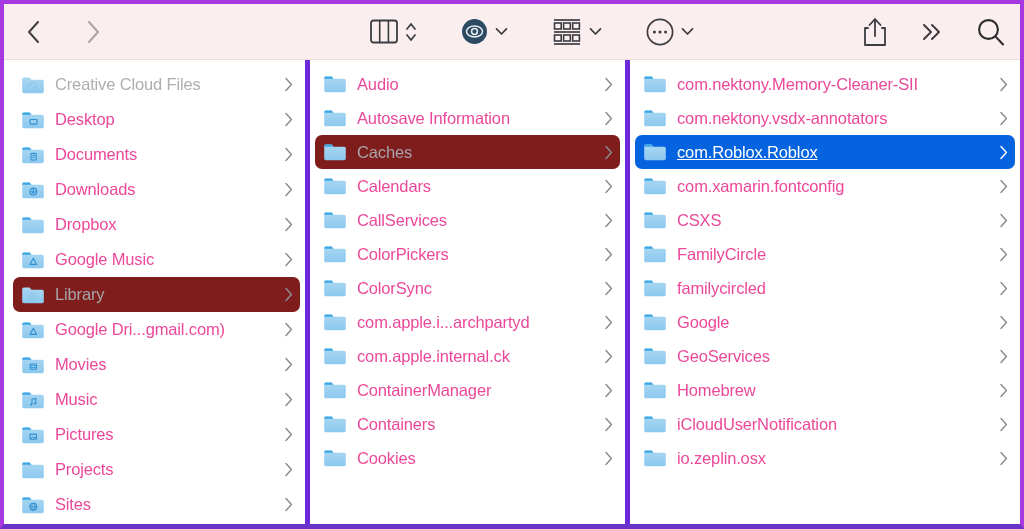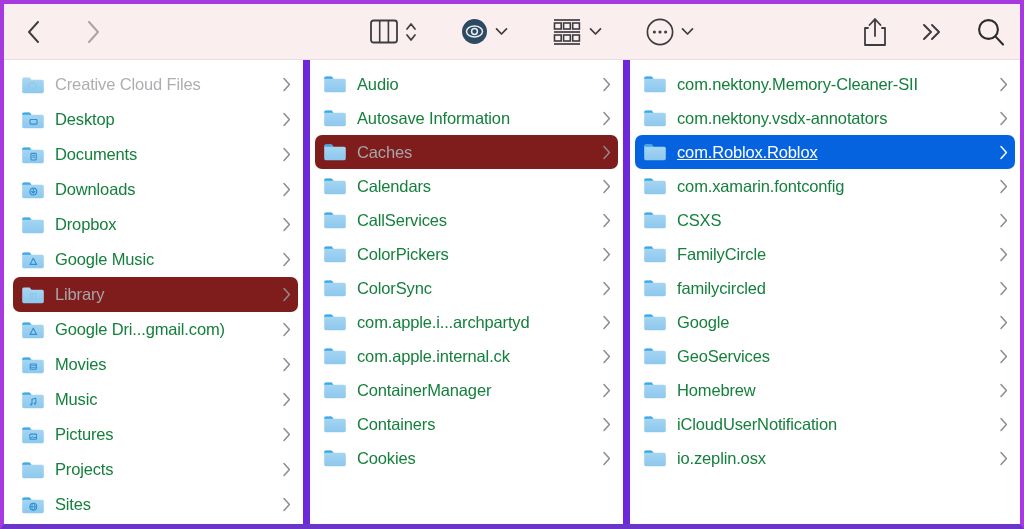--- a/index.html
+++ b/index.html
@@ -87,42 +87,42 @@
     height: 464px;
     box-sizing: border-box;
     background: #ffffff;
   }
   .col {
     position: relative;
     height: 100%;
     box-sizing: border-box;
     overflow: hidden;
     background: #ffffff;
-    border-right: 7px solid #6d28d9;
+    border-right: 5px solid #6d28d9;
     padding-top: 7px;
   }
   .col-sidebar { width: 306px; padding-left: 4px; }
   .col-mid     { width: 320px; }
   .col-right   { width: 390px; border-right: none; }
 
   .row {
     height: 34px;
     display: flex;
     align-items: center;
     box-sizing: border-box;
     margin: 0 5px;
     padding: 0 6px 0 8px;
     border-radius: 7px;
     cursor: default;
   }
   .row .folder { flex: 0 0 auto; margin-right: 10px; }
   .row .label {
     flex: 1 1 auto;
     font-size: 16.5px;
-    color: #15803d;
+    color: #ec4899;
     letter-spacing: -0.15px;
     white-space: nowrap;
     overflow: hidden;
     text-overflow: clip;
   }
   .row .disc {
     flex: 0 0 auto;
     width: 10px;
     height: 15px;
     margin-left: 6px;

